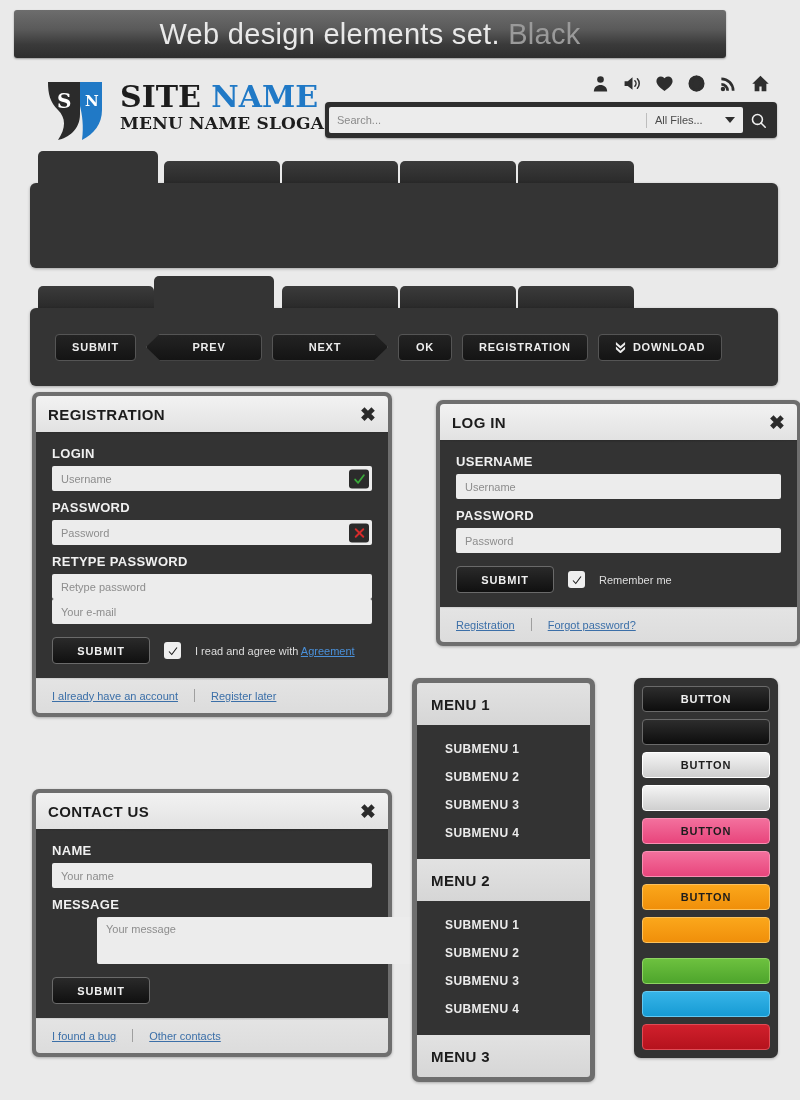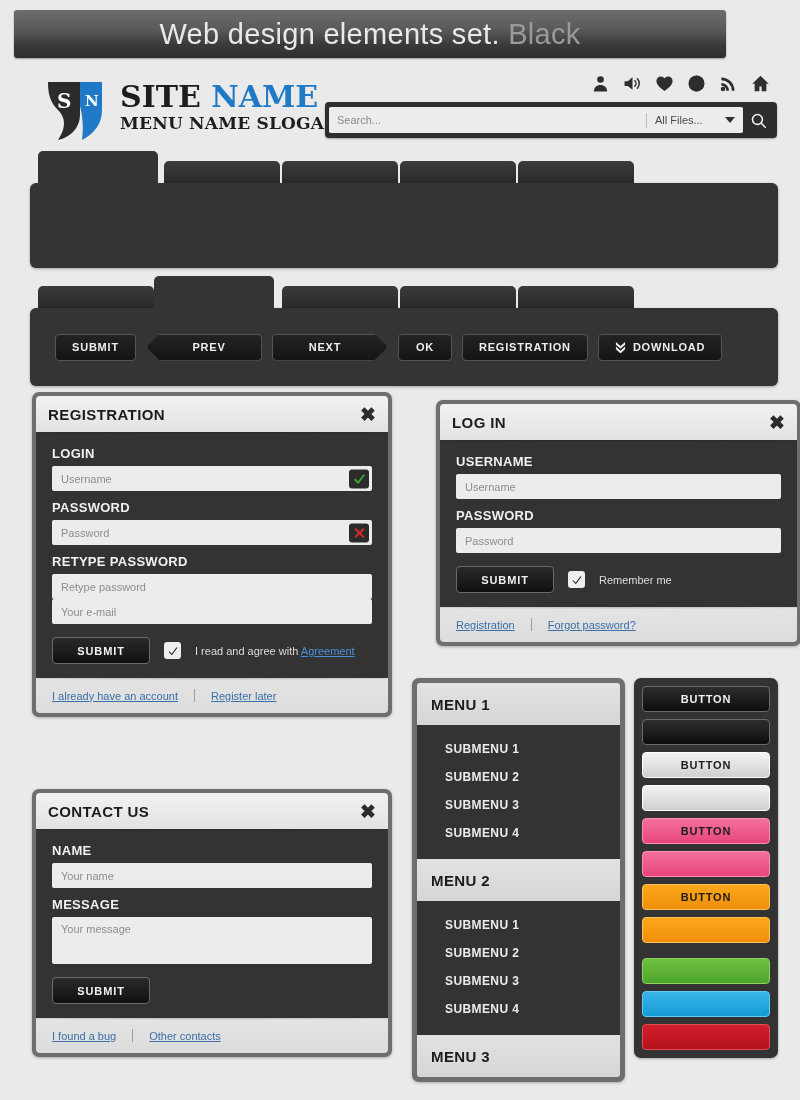--- a/index.html
+++ b/index.html
@@ -129,21 +129,21 @@
   .flink { font-size: 11px; color: #3b6fa8; text-decoration: underline; cursor: pointer; }
   .fsep { width: 1px; height: 13px; background: #9f9f9f; }
 
   .flabel { font-size: 13px; font-weight: bold; color: #f0f0f0; letter-spacing: .3px; margin: 9px 0 5px; }
   .flabel:first-child { margin-top: 2px; }
   .finput {
     width: 100%; height: 25px; background: #ececec; border: none; border-radius: 2px;
     display: flex; align-items: center; padding: 0 9px; font-size: 11px; color: #8d8d8d;
     position: relative;
   }
-  .finput.tall { height: 47px; align-items: flex-start; padding-top: 6px; }
+  .finput.tall { height: 47px; align-items: flex-start; padding-top: 6px; margin-left: 45px; }
   .vbadge {
     position: absolute; right: 3px; top: 50%; transform: translateY(-50%);
     width: 20px; height: 19px; border-radius: 3px;
     background: #2b2b2b; display: flex; align-items: center; justify-content: center;
   }
   .vbadge svg { width: 13px; height: 13px; display: block; }
 
   .row-submit { display: flex; align-items: center; gap: 14px; margin-top: 13px; }
   .sbtn {
     height: 27px; min-width: 98px; padding: 0 18px;
@@ -159,21 +159,21 @@
   .chk svg { width: 12px; height: 12px; stroke: #1c1c1c; fill: none; stroke-width: 2.2; }
   .chktext { font-size: 11px; color: #dedede; }
   .chktext .lnk { color: #4a90d9; text-decoration: underline; cursor: pointer; }
 
   .p-registration { left: 32px; top: 392px; width: 360px; }
   .p-login { left: 436px; top: 400px; width: 365px; }
   .p-contact { left: 32px; top: 789px; width: 360px; }
 
   
   .p-menu {
-    position: absolute; left: 412px; top: 678px; width: 213px;
+    position: absolute; left: 412px; top: 678px; width: 183px;
     background: #6e6e6e; border-radius: 7px; padding: 5px;
     box-shadow: 0 1px 3px rgba(0,0,0,.28);
   }
   .menu-head {
     background: linear-gradient(to bottom, #e2e2e2 0%, #d6d6d6 100%);
     height: 42px; display: flex; align-items: center; padding: 0 14px;
     font-size: 15px; font-weight: bold; color: #1c1c1c; letter-spacing: .4px; cursor: pointer;
   }
   .menu-head.first { border-radius: 3px 3px 0 0; }
   .menu-head.last { border-radius: 0 0 3px 3px; }

